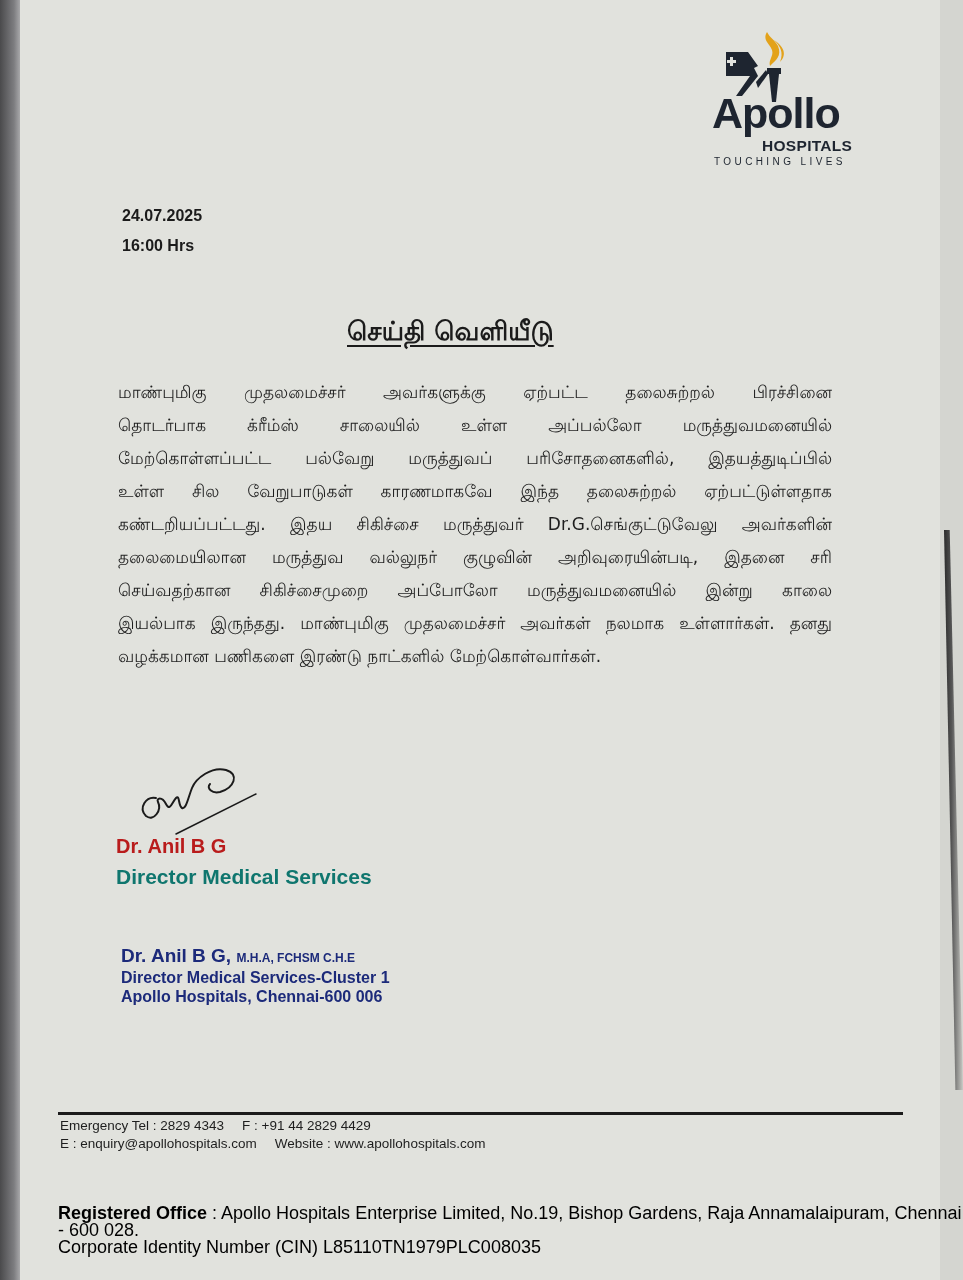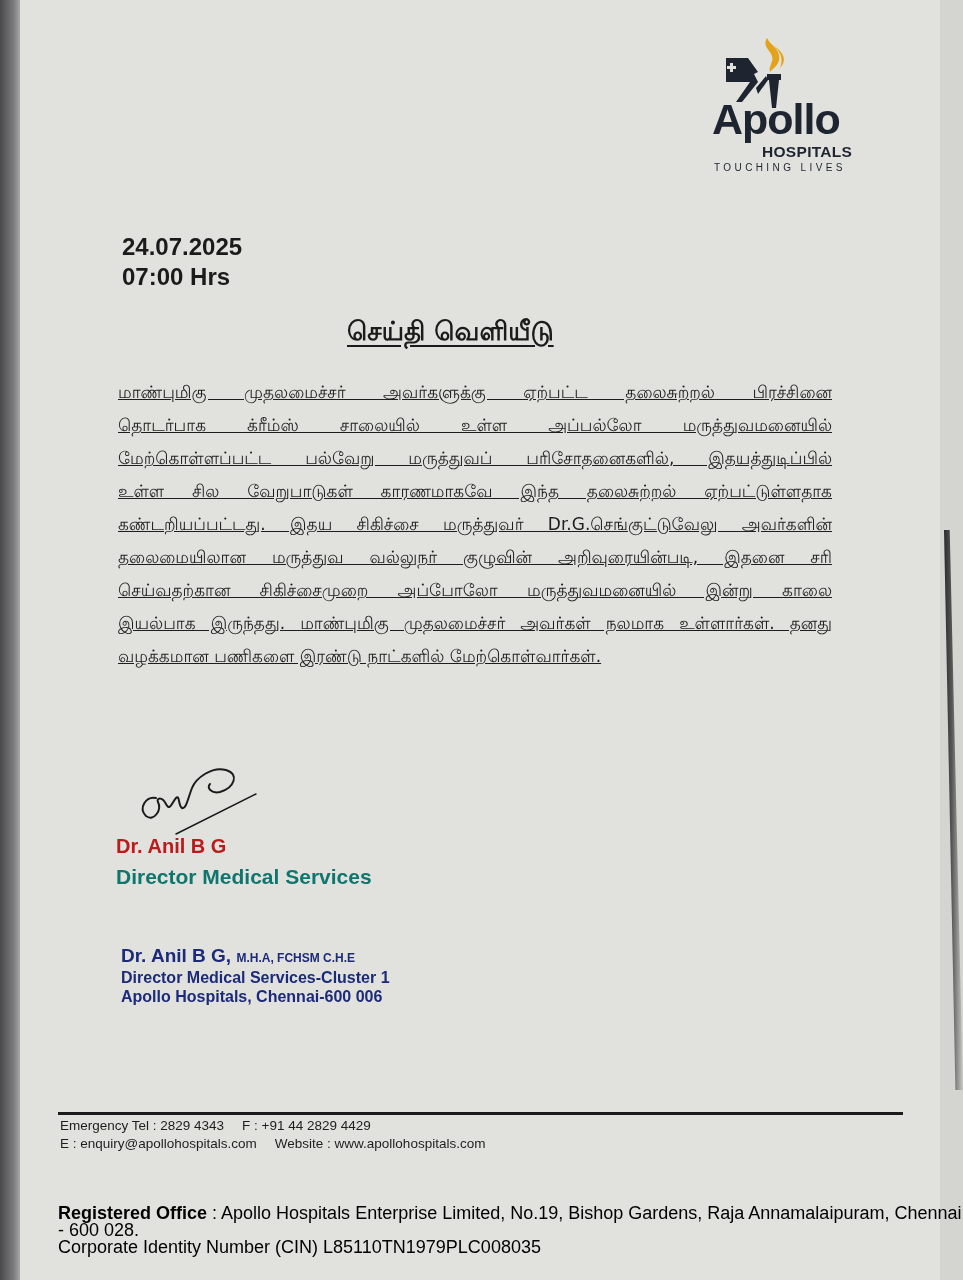--- a/index.html
+++ b/index.html
@@ -19,49 +19,48 @@
   .right-shadow {
     position:absolute; left:944px; top:530px; width:19px; height:560px;
     background:linear-gradient(to right,#2b2b2b,#555 40%,#c9cac5);
     clip-path:polygon(0 0, 30% 0, 100% 100%, 60% 100%);
   }
   .paper {
     position:absolute; left:20px; top:0; width:920px; height:1280px;
     background:#e1e2dd;
   }
   .logo {
-    position:absolute; left:712px; top:36px; width:150px; height:140px;
+    position:absolute; left:712px; top:30px; width:150px; height:140px;
   }
   .logo-word {
     position:absolute; left:0; top:62px; font-size:43px; font-weight:bold;
     color:#1e2530; letter-spacing:-1px; line-height:1;
   }
   .logo-hosp {
     position:absolute; left:50px; top:107px; font-size:15.5px; font-weight:bold;
     color:#1e2530; letter-spacing:0.3px;
   }
   .logo-tag {
     position:absolute; left:2px; top:126px; font-size:10px; color:#1e2530;
     letter-spacing:3.4px;
   }
   .date-block {
-    position:absolute; left:122px; top:201px; font-size:24px; font-weight:bold;
-    color:#1b1b1b; line-height:30px;margin-top:31px;
+    position:absolute; left:122px; top:201px; font-size:16px; font-weight:bold;
+    color:#1b1b1b; line-height:30px;
   }
   .title {
     position:absolute; left:347px; top:316px; font-size:26px; font-weight:bold;
     color:#1b1b1b; text-decoration:underline; text-underline-offset:5px;
     font-family:"DejaVu Sans", sans-serif;
   }
   .body-text {
     position:absolute; left:118px; top:376px; width:714px;
     font-size:17px; line-height:33px; color:#1e1e1e;
     text-align:justify; text-align-last:left;
     font-family:"DejaVu Sans", sans-serif;
-    text-decoration:underline;
   }
   .body-line { display:block; text-align:justify; text-align-last:justify; white-space:nowrap; overflow:hidden; }
   .body-line.last { text-align-last:left; }
   .signature {
     position:absolute; left:116px; top:758px; width:150px; height:80px;
   }
   .sig-name {
     position:absolute; left:116px; top:835px; font-size:20px; font-weight:bold; color:#b91c1c;
   }
   .sig-title {
@@ -108,21 +107,21 @@
     <rect x="15" y="30" width="9" height="3" fill="#e1e2dd"></rect>
     <path d="M44 52 L54 40 L56 44 L46 58 Z" fill="#1e2530"></path>
   </svg>
   <div class="logo-word">Apollo</div>
   <div class="logo-hosp">HOSPITALS</div>
   <div class="logo-tag">TOUCHING LIVES</div>
 </div>
 
 <div class="date-block">
   <div>24.07.2025</div>
-  <div>07:00 Hrs</div>
+  <div>16:00 Hrs</div>
 </div>
 
 <div class="title">செய்தி வெளியீடு</div>
 
 <div class="body-text">
   <span class="body-line">மாண்புமிகு முதலமைச்சர் அவர்களுக்கு ஏற்பட்ட தலைசுற்றல் பிரச்சினை</span>
   <span class="body-line">தொடர்பாக க்ரீம்ஸ் சாலையில் உள்ள அப்பல்லோ மருத்துவமனையில்</span>
   <span class="body-line">மேற்கொள்ளப்பட்ட பல்வேறு மருத்துவப் பரிசோதனைகளில், இதயத்துடிப்பில்</span>
   <span class="body-line">உள்ள சில வேறுபாடுகள் காரணமாகவே இந்த தலைசுற்றல் ஏற்பட்டுள்ளதாக</span>
   <span class="body-line">கண்டறியப்பட்டது. இதய சிகிச்சை மருத்துவர் Dr.G.செங்குட்டுவேலு அவர்களின்</span>

